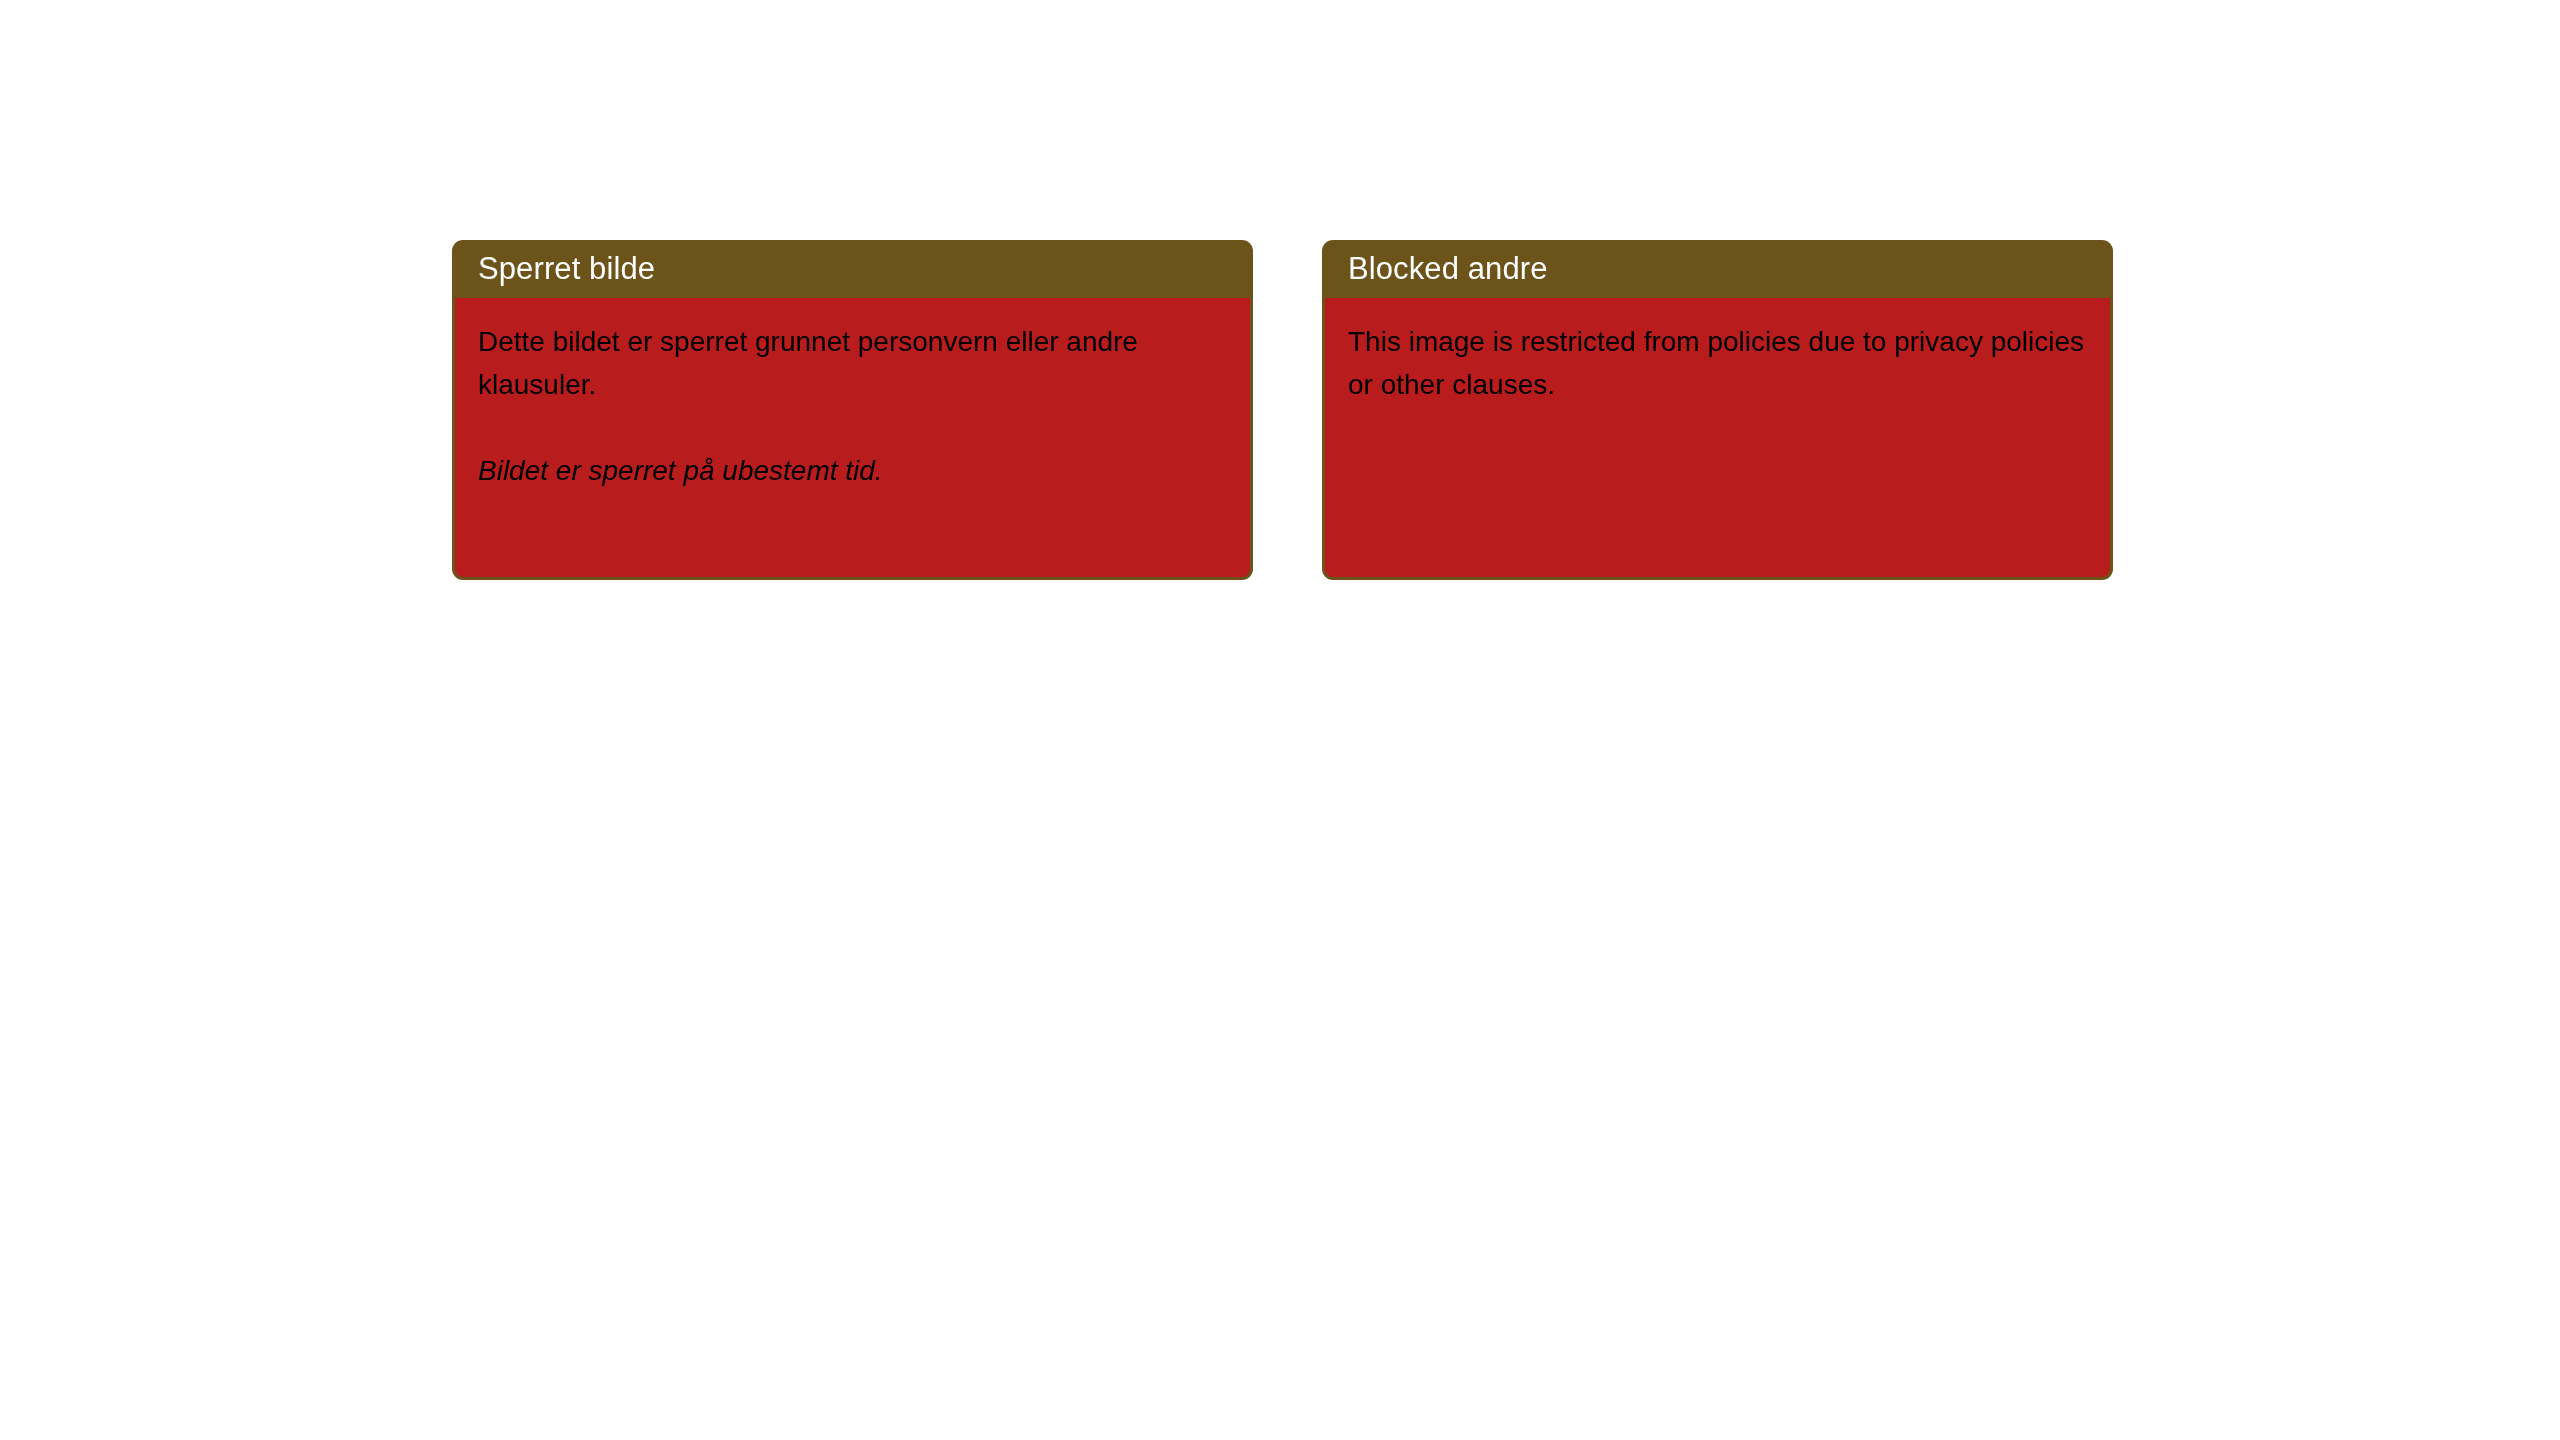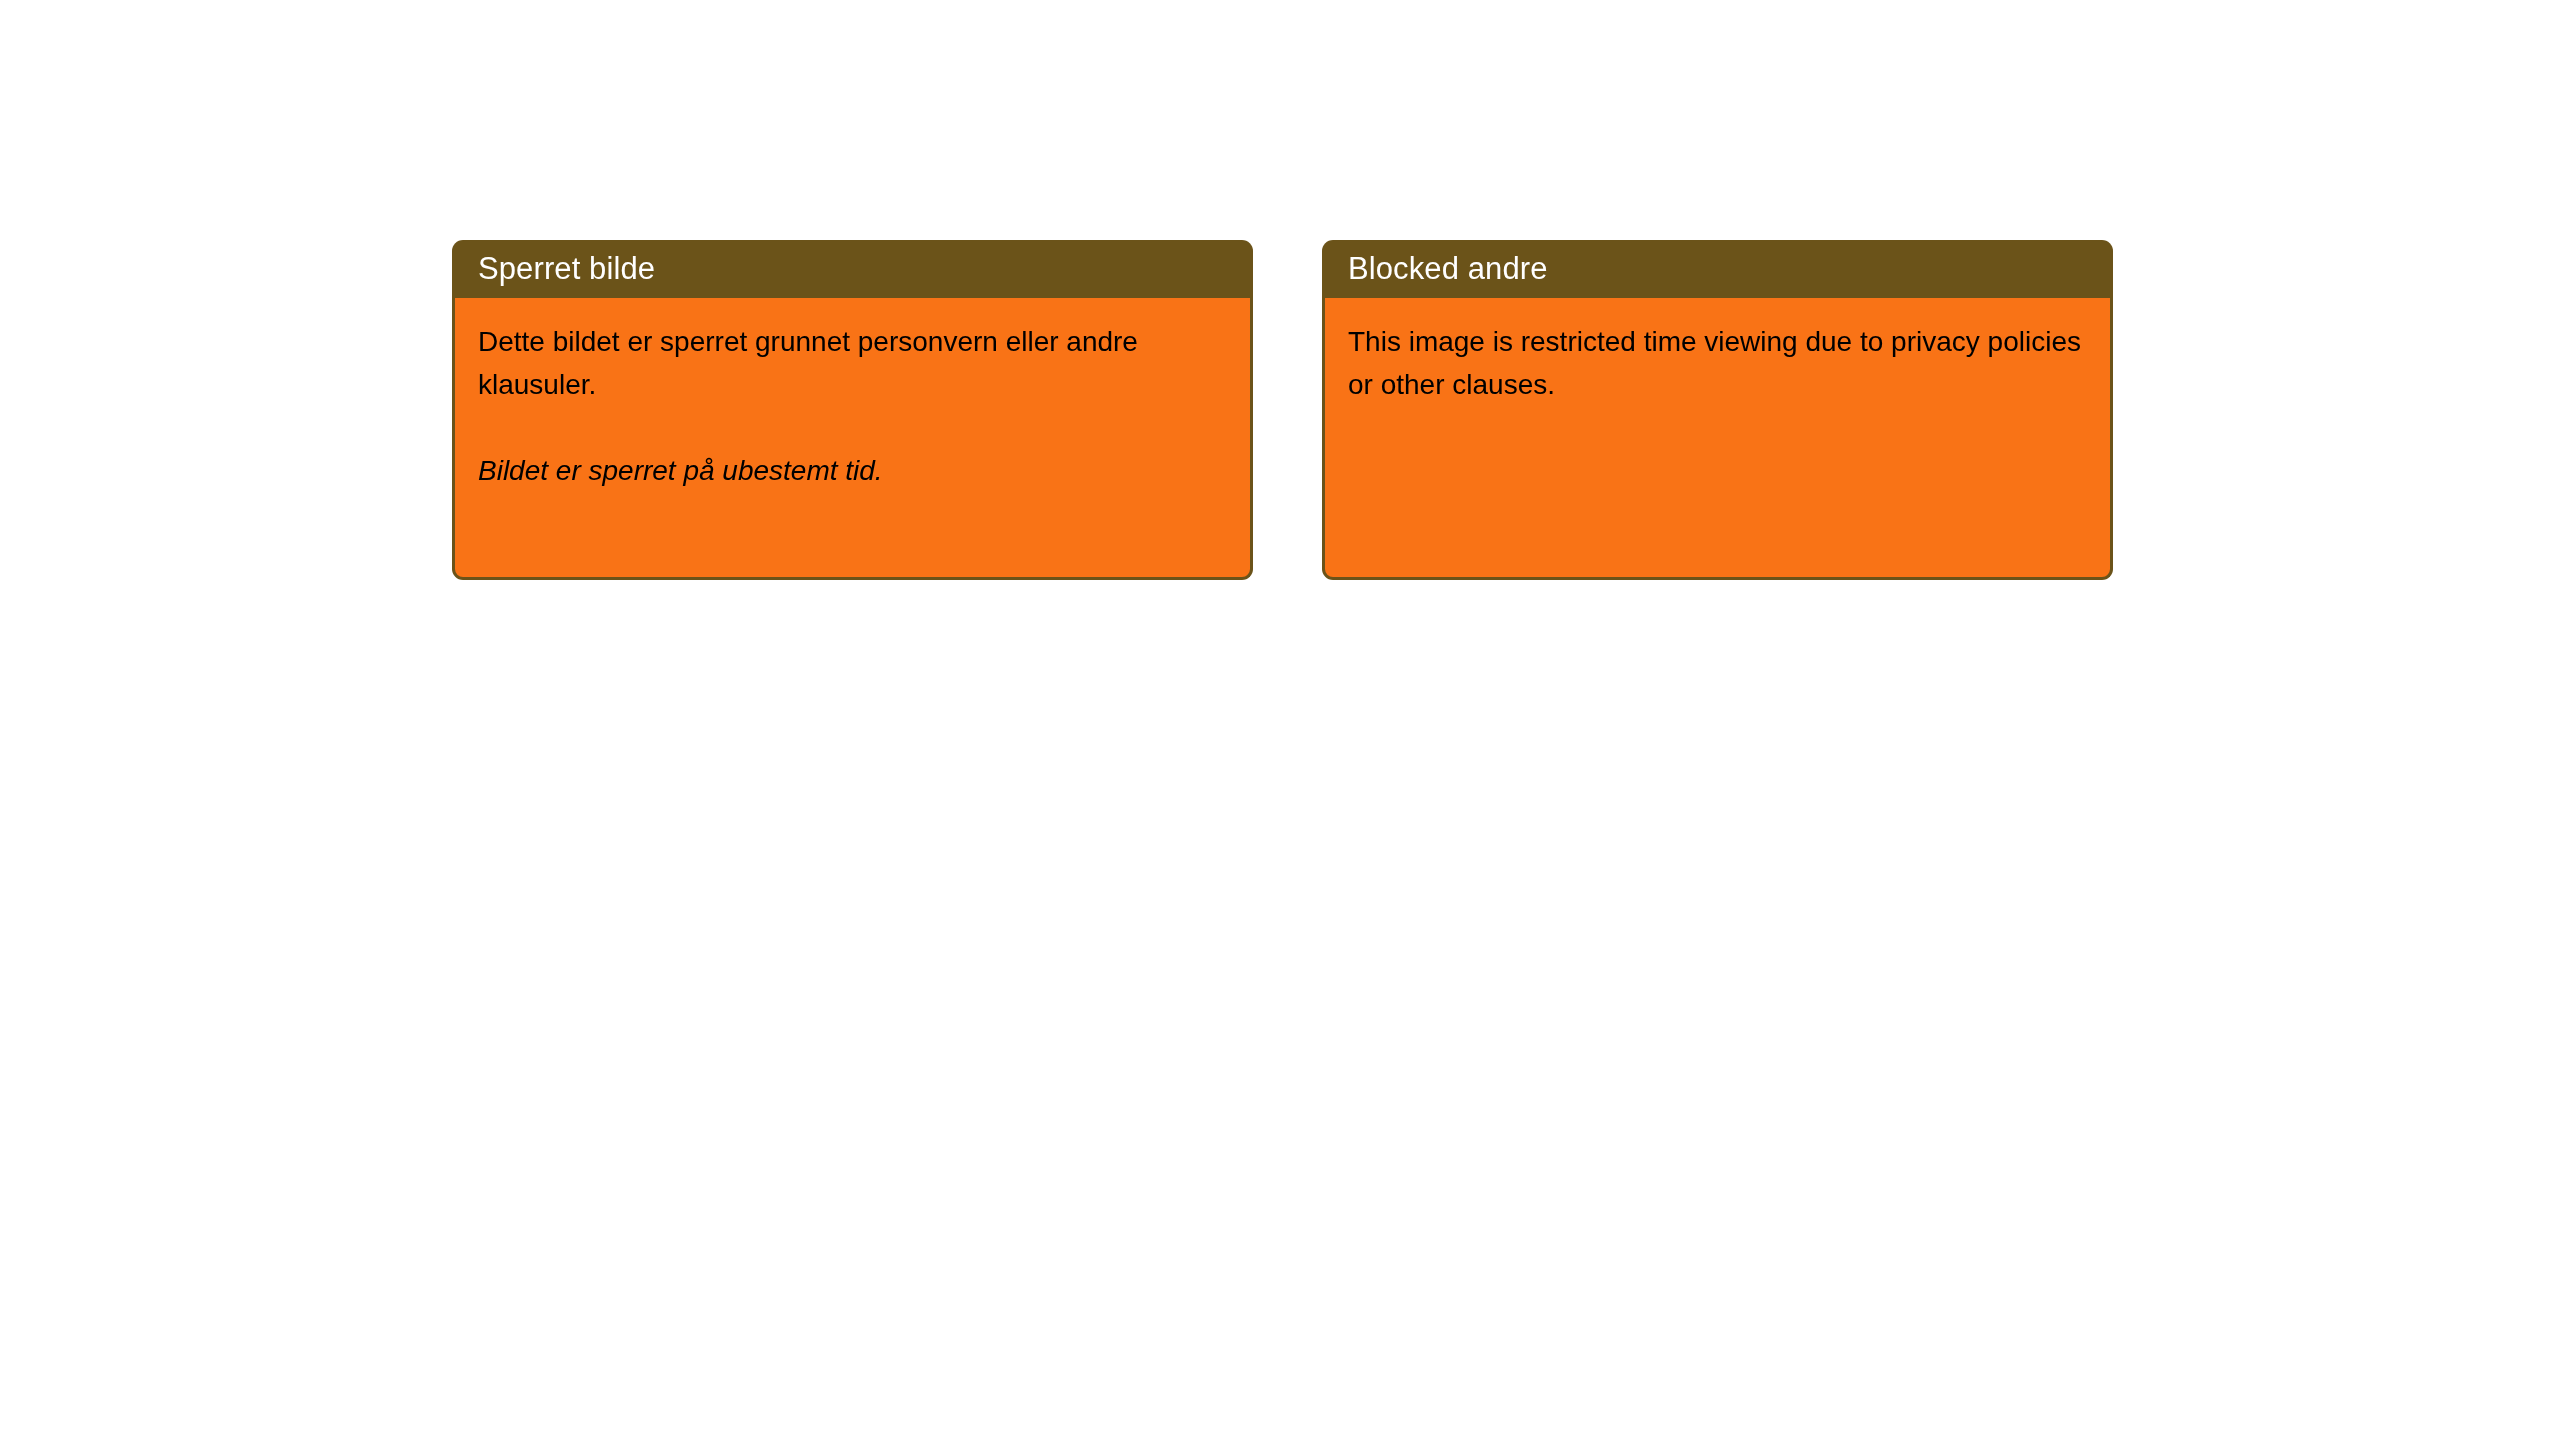--- a/index.html
+++ b/index.html
@@ -54,21 +54,21 @@
     color: #ffffff;
     font-size: 31px;
     line-height: 34px;
     font-weight: 400;
     letter-spacing: 0.1px;
     white-space: nowrap;
   }
 
   .panel-body {
     box-sizing: border-box;
-    background: #f97316;
+    background: #b91c1c;
     border-left: 3px solid #6b5319;
     border-right: 3px solid #6b5319;
     border-bottom: 3px solid #6b5319;
     border-bottom-left-radius: 11px;
     border-bottom-right-radius: 11px;
     min-height: 282px;
     padding: 22px 24px 20px 23px;
   }
 
   .panel-paragraph {
@@ -98,17 +98,17 @@
       <p class="panel-paragraph">Dette bildet er sperret grunnet personvern eller andre klausuler.</p>
       <p class="panel-paragraph">Bildet er sperret på ubestemt tid.</p>
     </div>
   </section>
 
   <section class="notice-panel lang-en">
     <div class="panel-header">
       <span class="panel-title">Blocked andre</span>
     </div>
     <div class="panel-body">
-      <p class="panel-paragraph">This image is restricted time viewing due to privacy policies or other clauses.</p>
+      <p class="panel-paragraph">This image is restricted from policies due to privacy policies or other clauses.</p>
     </div>
   </section>
 
 </div>
 
 </body></html>

